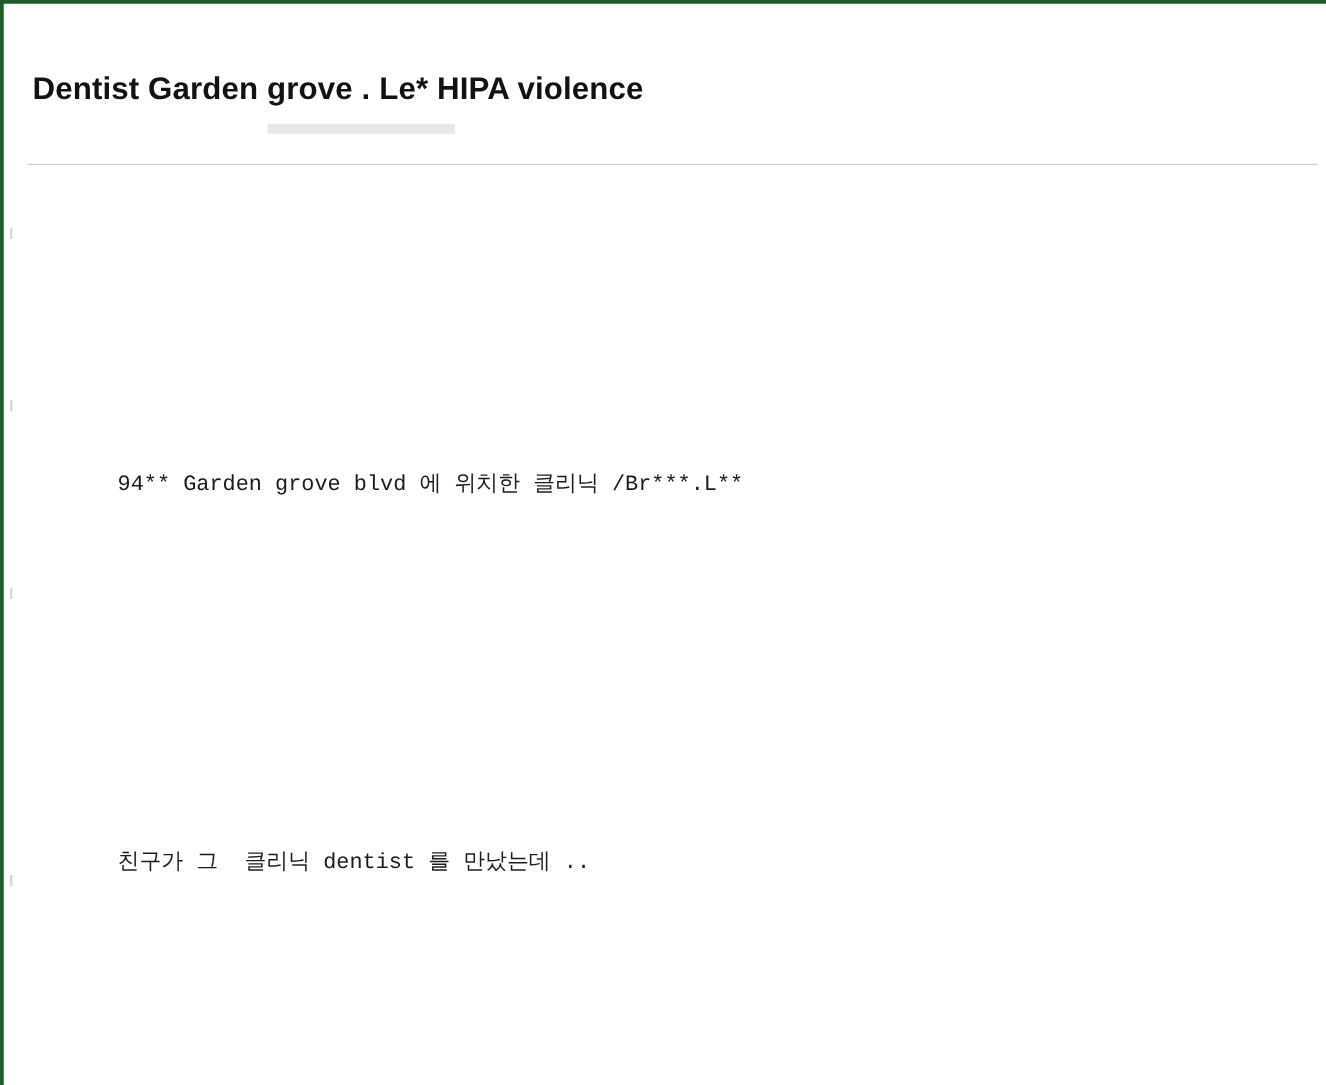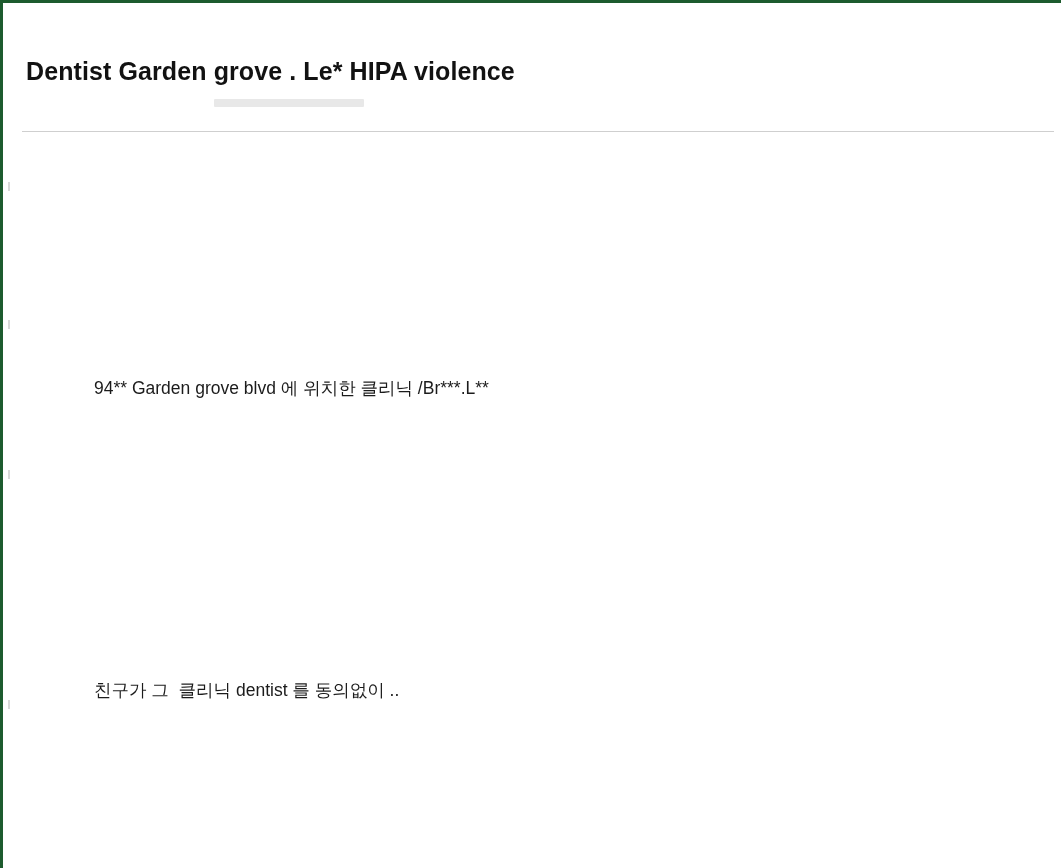--- a/index.html
+++ b/index.html
@@ -73,20 +73,21 @@
     left: 94px;
     top: 196px;
     width: 940px;
     font-size: 17.5px;
     line-height: 35px;
     color: #1b1b1b;
     white-space: pre-wrap;
   }
   .para {
     margin: 0 0 22px 0;
+    font-family: Liberation Mono, monospace;
   }
   .para:last-child { margin-bottom: 0; }
   .line { display: block; }
   
   .speck {
     position: absolute;
     background: #d9d9d9;
     width: 2px;
     height: 9px;
   }
@@ -110,21 +111,21 @@
 
   <div class="divider"></div>
 
   <div class="body-text">
 
     <p class="para">
       <span class="line">94** Garden grove blvd 에 위치한 클리닉 /Br***.L**</span>
     </p>
 
     <p class="para">
-      <span class="line">친구가 그  클리닉 dentist 를 동의없이 ..</span>
+      <span class="line">친구가 그  클리닉 dentist 를 만났는데 ..</span>
       
       
     </p>
 
     
 
     
 
     
 

